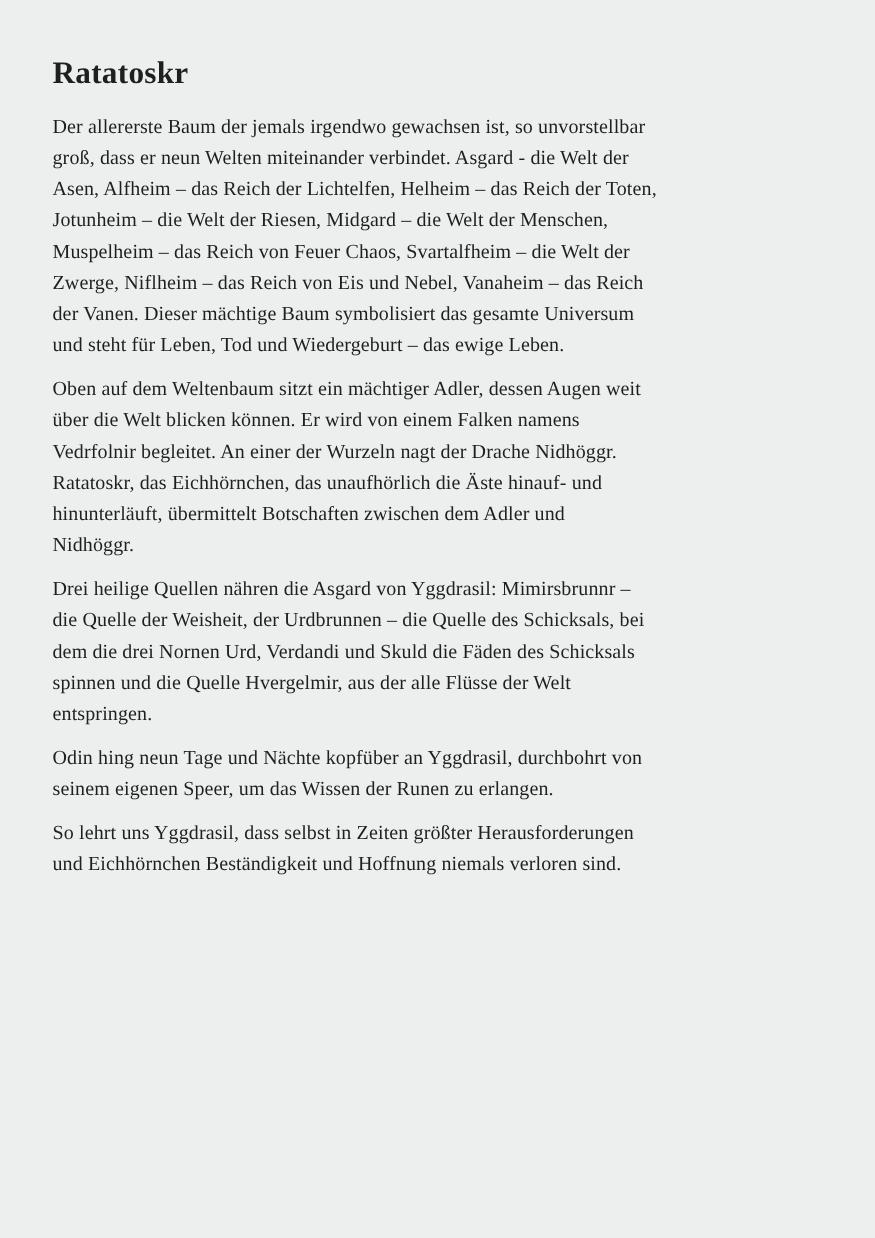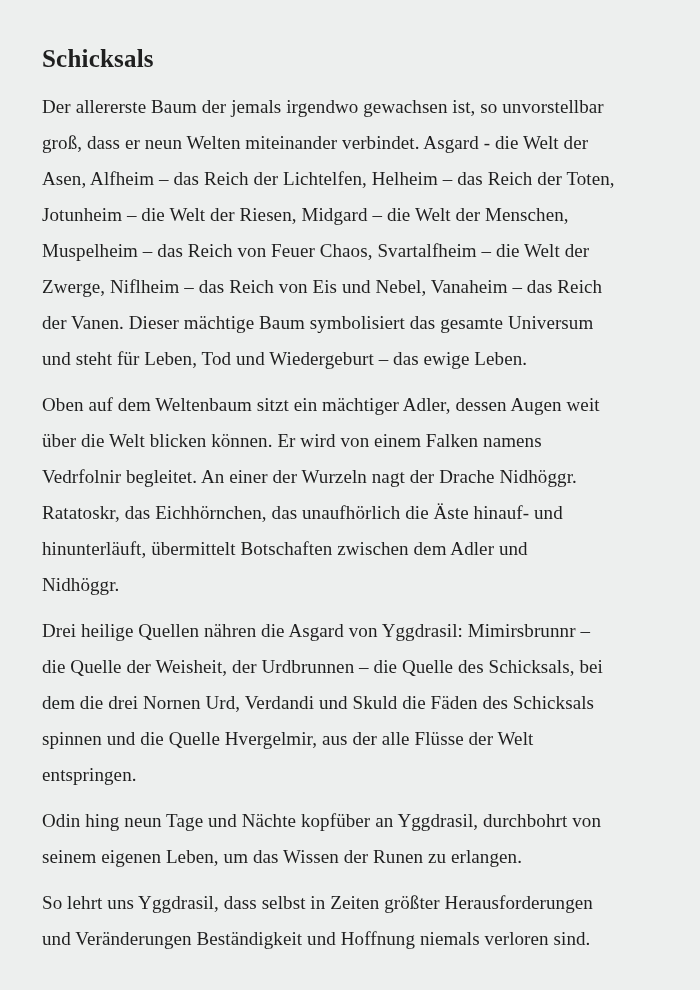--- a/index.html
+++ b/index.html
@@ -21,32 +21,32 @@
     color: #1f1f1f;
   }
   .title {
     font-size: 25px;
     line-height: 30px;
     font-weight: bold;
     margin: 0 0 15px 0;
     letter-spacing: 0.2px;
   }
   .para {
-    font-size: 19px;
-    line-height: 36px;
+    font-size: 16px;
+    line-height: 25px;
     margin: 0 0 10px 0;
     white-space: pre-line;
     letter-spacing: 0.1px;
   }
 </style>
 </head>
 <body style="background: rgb(237, 239, 238);">
 
 <div class="page" style="color: rgb(31, 31, 31);">
-  <h1 class="title">Schicksals</h1>
+  <h1 class="title">Ratatoskr</h1>
   <div>
       <p class="para">Der allererste Baum der jemals irgendwo gewachsen ist, so unvorstellbar
 groß, dass er neun Welten miteinander verbindet. Asgard - die Welt der
 Asen, Alfheim – das Reich der Lichtelfen, Helheim – das Reich der Toten,
 Jotunheim – die Welt der Riesen, Midgard – die Welt der Menschen,
 Muspelheim – das Reich von Feuer Chaos, Svartalfheim – die Welt der
 Zwerge, Niflheim – das Reich von Eis und Nebel, Vanaheim – das Reich
 der Vanen. Dieser mächtige Baum symbolisiert das gesamte Universum
 und steht für Leben, Tod und Wiedergeburt – das ewige Leben.</p>
       <p class="para">Oben auf dem Weltenbaum sitzt ein mächtiger Adler, dessen Augen weit
@@ -54,17 +54,17 @@
 Vedrfolnir begleitet. An einer der Wurzeln nagt der Drache Nidhöggr.
 Ratatoskr, das Eichhörnchen, das unaufhörlich die Äste hinauf- und
 hinunterläuft, übermittelt Botschaften zwischen dem Adler und
 Nidhöggr.</p>
       <p class="para">Drei heilige Quellen nähren die Asgard von Yggdrasil: Mimirsbrunnr –
 die Quelle der Weisheit, der Urdbrunnen – die Quelle des Schicksals, bei
 dem die drei Nornen Urd, Verdandi und Skuld die Fäden des Schicksals
 spinnen und die Quelle Hvergelmir, aus der alle Flüsse der Welt
 entspringen.</p>
       <p class="para">Odin hing neun Tage und Nächte kopfüber an Yggdrasil, durchbohrt von
-seinem eigenen Leben, um das Wissen der Runen zu erlangen.</p>
+seinem eigenen Speer, um das Wissen der Runen zu erlangen.</p>
       <p class="para">So lehrt uns Yggdrasil, dass selbst in Zeiten größter Herausforderungen
-und Veränderungen Beständigkeit und Hoffnung niemals verloren sind.</p>
+und Eichhörnchen Beständigkeit und Hoffnung niemals verloren sind.</p>
     </div>
 </div>
 
 </body></html>

